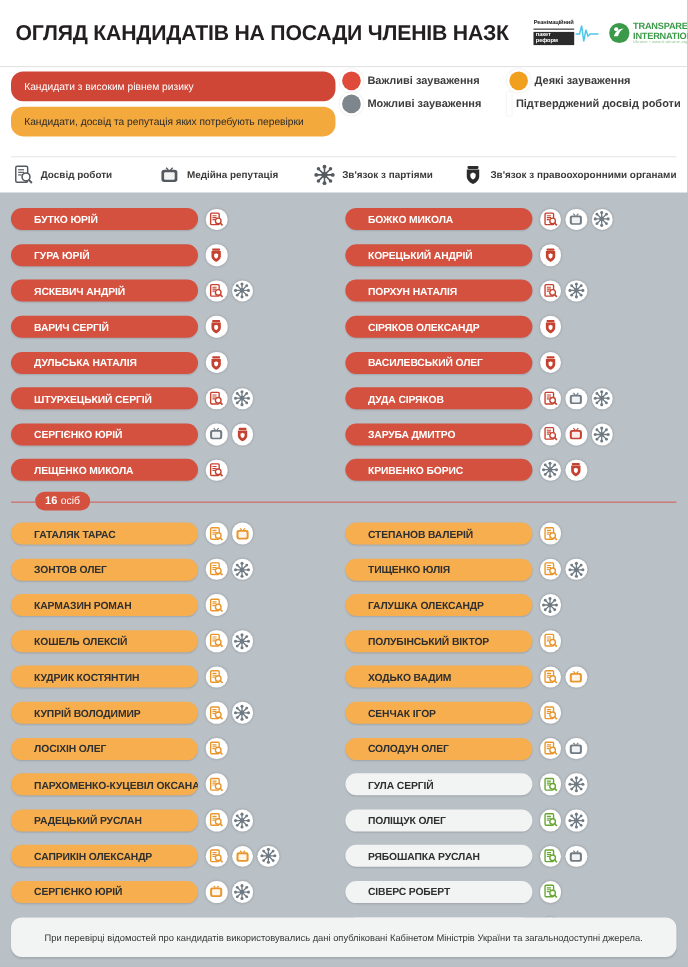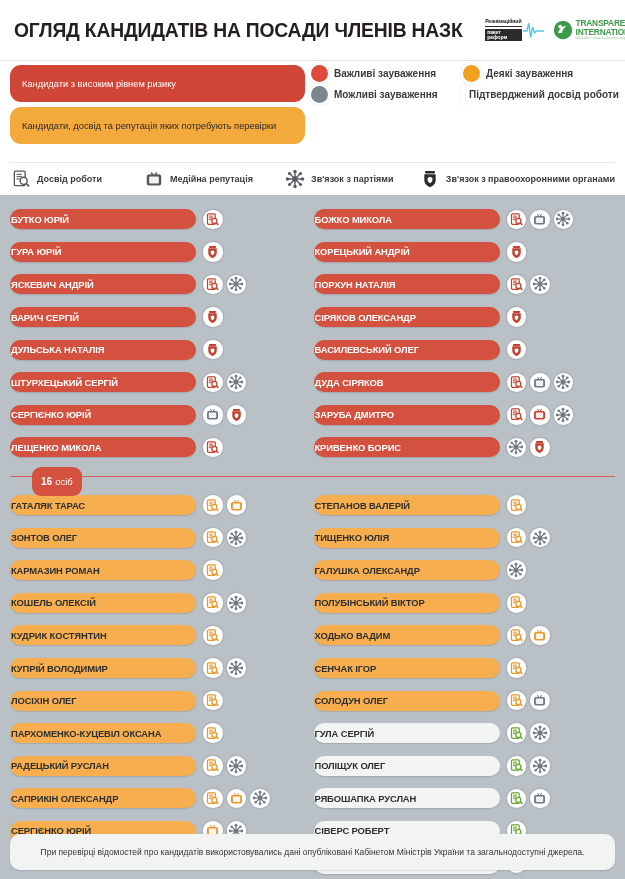--- a/index.html
+++ b/index.html
@@ -55,21 +55,21 @@
   .legend {
     background: #ffffff;
     padding: 4px 10px 5px 10px;
     border-top: 1px solid #e3e3e3;
   }
   .legend-top { display: flex; }
   .legend-left { width: 300px; display: flex; flex-direction: column; gap: 5px; }
   .legend-right { flex: 1; display: flex; flex-direction: column; gap: 4px; padding-left: 6px; }
 
   .pill-legend {
-    border-radius: 11px; height: 37px; display: flex; align-items: center;
+    border-radius: 11px; height: 27px; display: flex; align-items: center;
     padding: 0 12px; font-size: 9.3px; color: #fff; font-weight: normal;
     font-family: "Liberation Sans Narrow", "Liberation Sans", sans-serif;
   }
   .pill-legend.risk { background: #cf4637; }
   .pill-legend.check { background: #f4a93c; color: #2b2b2b; }
 
   .dot-row { display: flex; align-items: center; }
   .dot-item { display: flex; align-items: center; gap: 6px; width: 152px; }
   .dot {
     width: 17px; height: 17px; border-radius: 50%;
@@ -93,22 +93,22 @@
   .lb-i4 { flex: 1; }
 
   
   .body-area { padding: 8px 10px 0 10px; }
   .grid { display: flex; }
   .col { width: 302.5px; }
   .col.right { margin-left: 2px; }
 
   .row { display: flex; align-items: center; height: 32.6px; }
   .pill {
-    height: 20px; width: 186px; border-radius: 10px;
-    display: flex; align-items: center; padding: 0 1px;
+    height: 20px; width: 170px; border-radius: 10px;
+    display: flex; align-items: center; padding: 0 21px;
     font-size: 9.4px; font-weight: bold; letter-spacing: -0.1px;
     font-family: "Liberation Sans Narrow", "Liberation Sans", sans-serif;
     white-space: nowrap; overflow: hidden;
     box-shadow: 0 1px 1.5px rgba(0,0,0,0.13);
   }
   .pill.red   { background: #d4513f; color: #ffffff; }
   .pill.amber { background: #f6ae4e; color: #2f2f2f; }
   .pill.white { background: #f2f4f4; color: #2f2f2f; }
 
   .icons { display: flex; align-items: center; gap: 4px; margin-left: 7px; }
@@ -121,21 +121,21 @@
   .ic svg { display: block; }
 
   
   .divider-wrap { position: relative; height: 20px; margin: 2px 0 3px 0; }
   .divider-line {
     position: absolute; left: 0; right: 0; top: 10px; height: 1px; background: #d1635a;
   }
   .count-badge {
     position: absolute; left: 22px; top: 1px;
     background: #d4513f; color: #fff; border-radius: 9px;
-    height: 29px; padding: 0 9px; display: flex; align-items: center; gap: 3px;
+    height: 17px; padding: 0 9px; display: flex; align-items: center; gap: 3px;
     font-size: 9.5px;
     font-family: "Liberation Sans Narrow", "Liberation Sans", sans-serif;
   }
   .count-badge .num { font-weight: bold; font-size: 10px; }
 
   
   .footer {
     position: absolute; left: 10px; right: 10px; bottom: 9px;
     background: #f2f4f4; border-radius: 10px; height: 36px;
     display: flex; align-items: center; justify-content: center;

